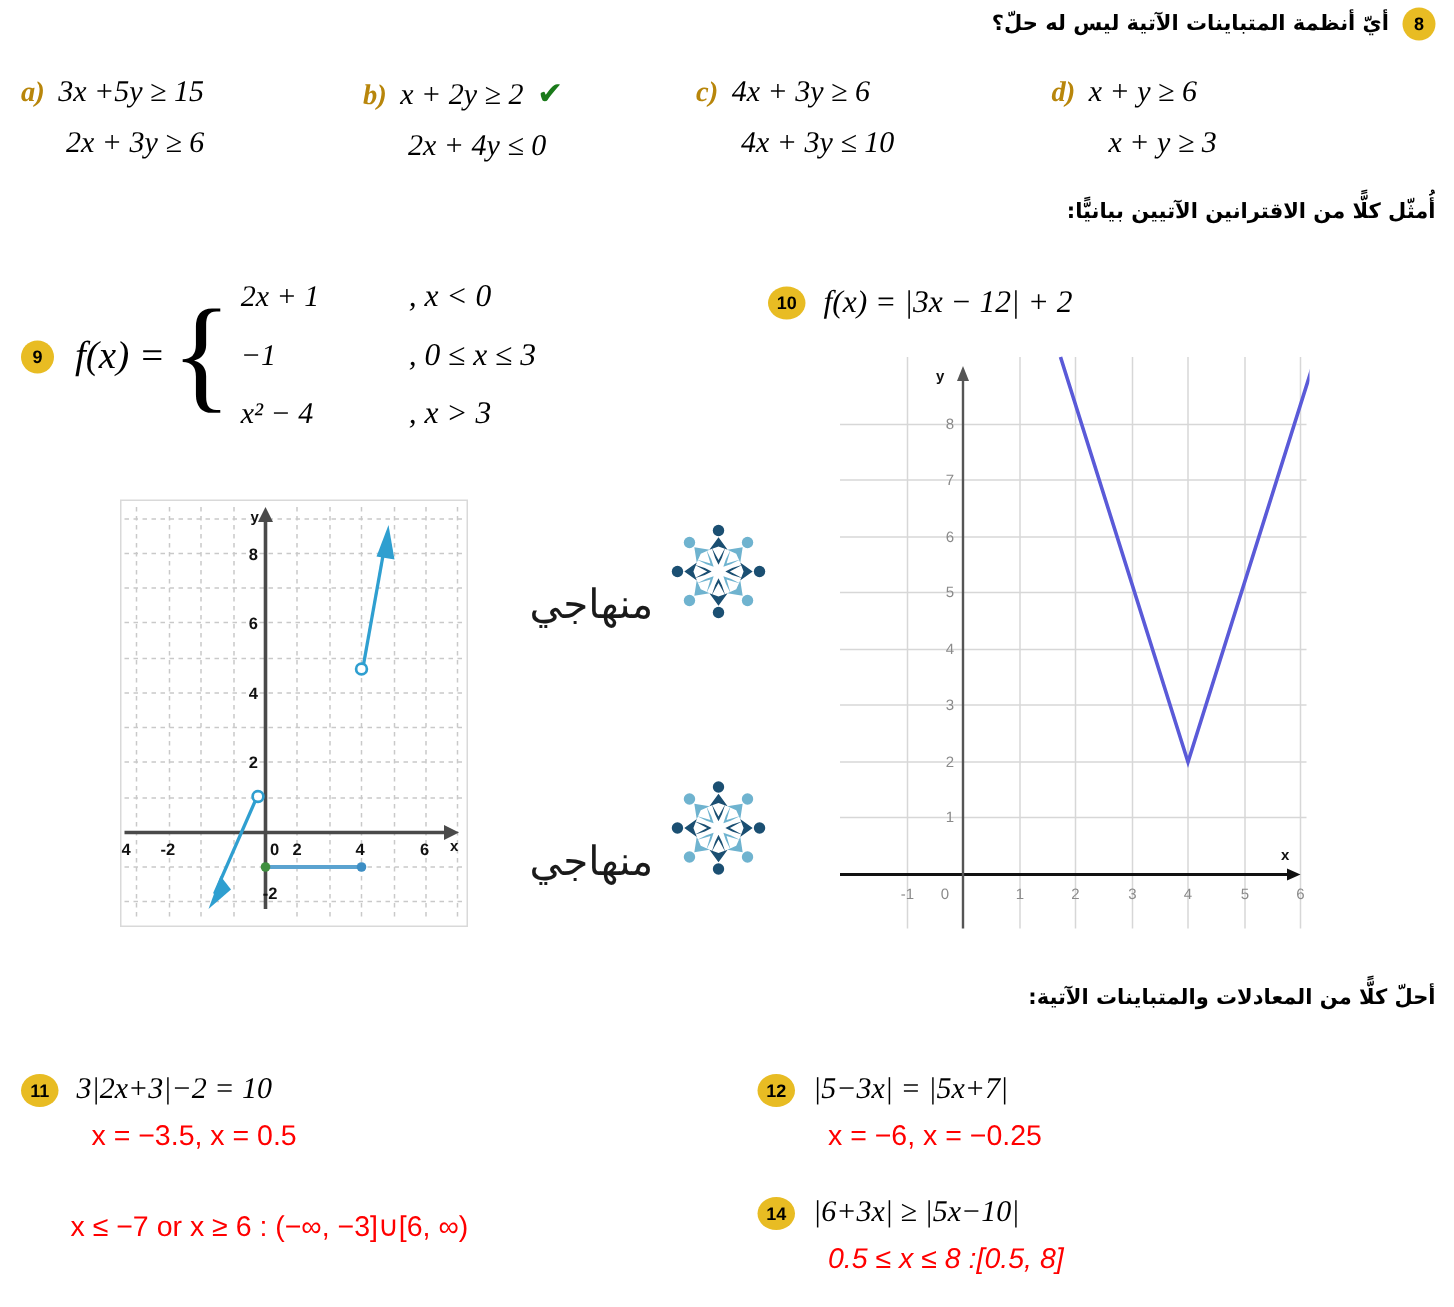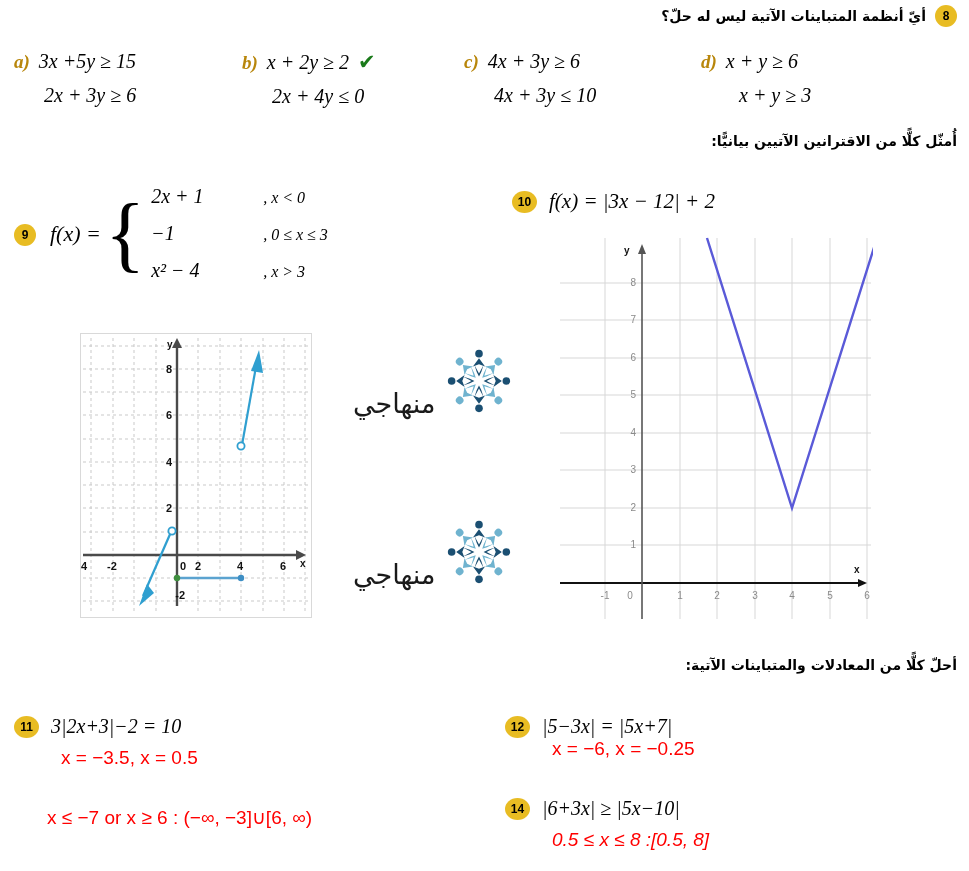--- a/index.html
+++ b/index.html
@@ -65,21 +65,21 @@
   .brace{
     font-size:84px;
     font-family:"Liberation Serif",serif;
     line-height:0.95;
     font-weight:300;
     margin:0 6px 0 2px;
   }
   .piece-rows{display:flex;flex-direction:column;gap:14px;}
   .piece-row{display:flex;align-items:baseline;}
   .piece-val{width:112px;font-size:20px;}
-  .piece-cond{font-size:16px;}
+  .piece-cond{font-size:21px;}
 
   
   .graph1{
     position:absolute;left:80px;top:333px;width:230px;height:283px;
     background:#fff;
     border:1px solid #d9d9d9;
   }
 
   
   .graph2{
@@ -153,21 +153,21 @@
       <div style="margin-left:38px;margin-top:11px;">
         <span class="math ital">x + y ≥ 3</span>
       </div>
     </div>
   </div>
 
   <div class="abs arabic" style="right:12px;top:133px;">أُمثّل كلًّا من الاقترانين الآتيين بيانيًّا:</div>
 
   <div class="abs" style="left:14px;top:185px;display:flex;align-items:center;">
     <span class="badge" style="margin-right:14px;margin-top:2px;">9</span>
-    <span class="math ital" style="font-size:22px;margin-right:2px;">f(x) =</span>
+    <span class="math ital" style="font-size:26px;margin-right:2px;">f(x) =</span>
     <span class="piece-wrap">
       <span class="brace">{</span>
       <span class="piece-rows">
         <span class="piece-row">
           <span class="piece-val math ital">2x + 1</span>
           <span class="piece-cond math ital">, x &lt; 0</span>
         </span>
         <span class="piece-row">
           <span class="piece-val math ital">−1</span>
           <span class="piece-cond math ital">, 0 ≤ x ≤ 3</span>
@@ -423,21 +423,21 @@
     <div style="margin-left:47px;margin-top:9px;">
       <span class="ans">x = −3.5, x = 0.5</span>
     </div>
   </div>
 
   <div class="abs" style="left:505px;top:715px;">
     <div style="display:flex;align-items:center;gap:12px;">
       <span class="badge wide">12</span>
       <span class="math ital">|5−3x| = |5x+7|</span>
     </div>
-    <div style="margin-left:47px;">
+    <div style="margin-left:47px;margin-top:9px;">
       <span class="ans">x = −6, x = −0.25</span>
     </div>
   </div>
 
   <div class="abs" style="left:14px;top:797px;">
     <div style="margin-left:33px;margin-top:9px;">
       <span class="ans">x  ≤ −7   or  x  ≥ 6  : (−∞, −3]∪[6, ∞)</span>
     </div>
   </div>
 

